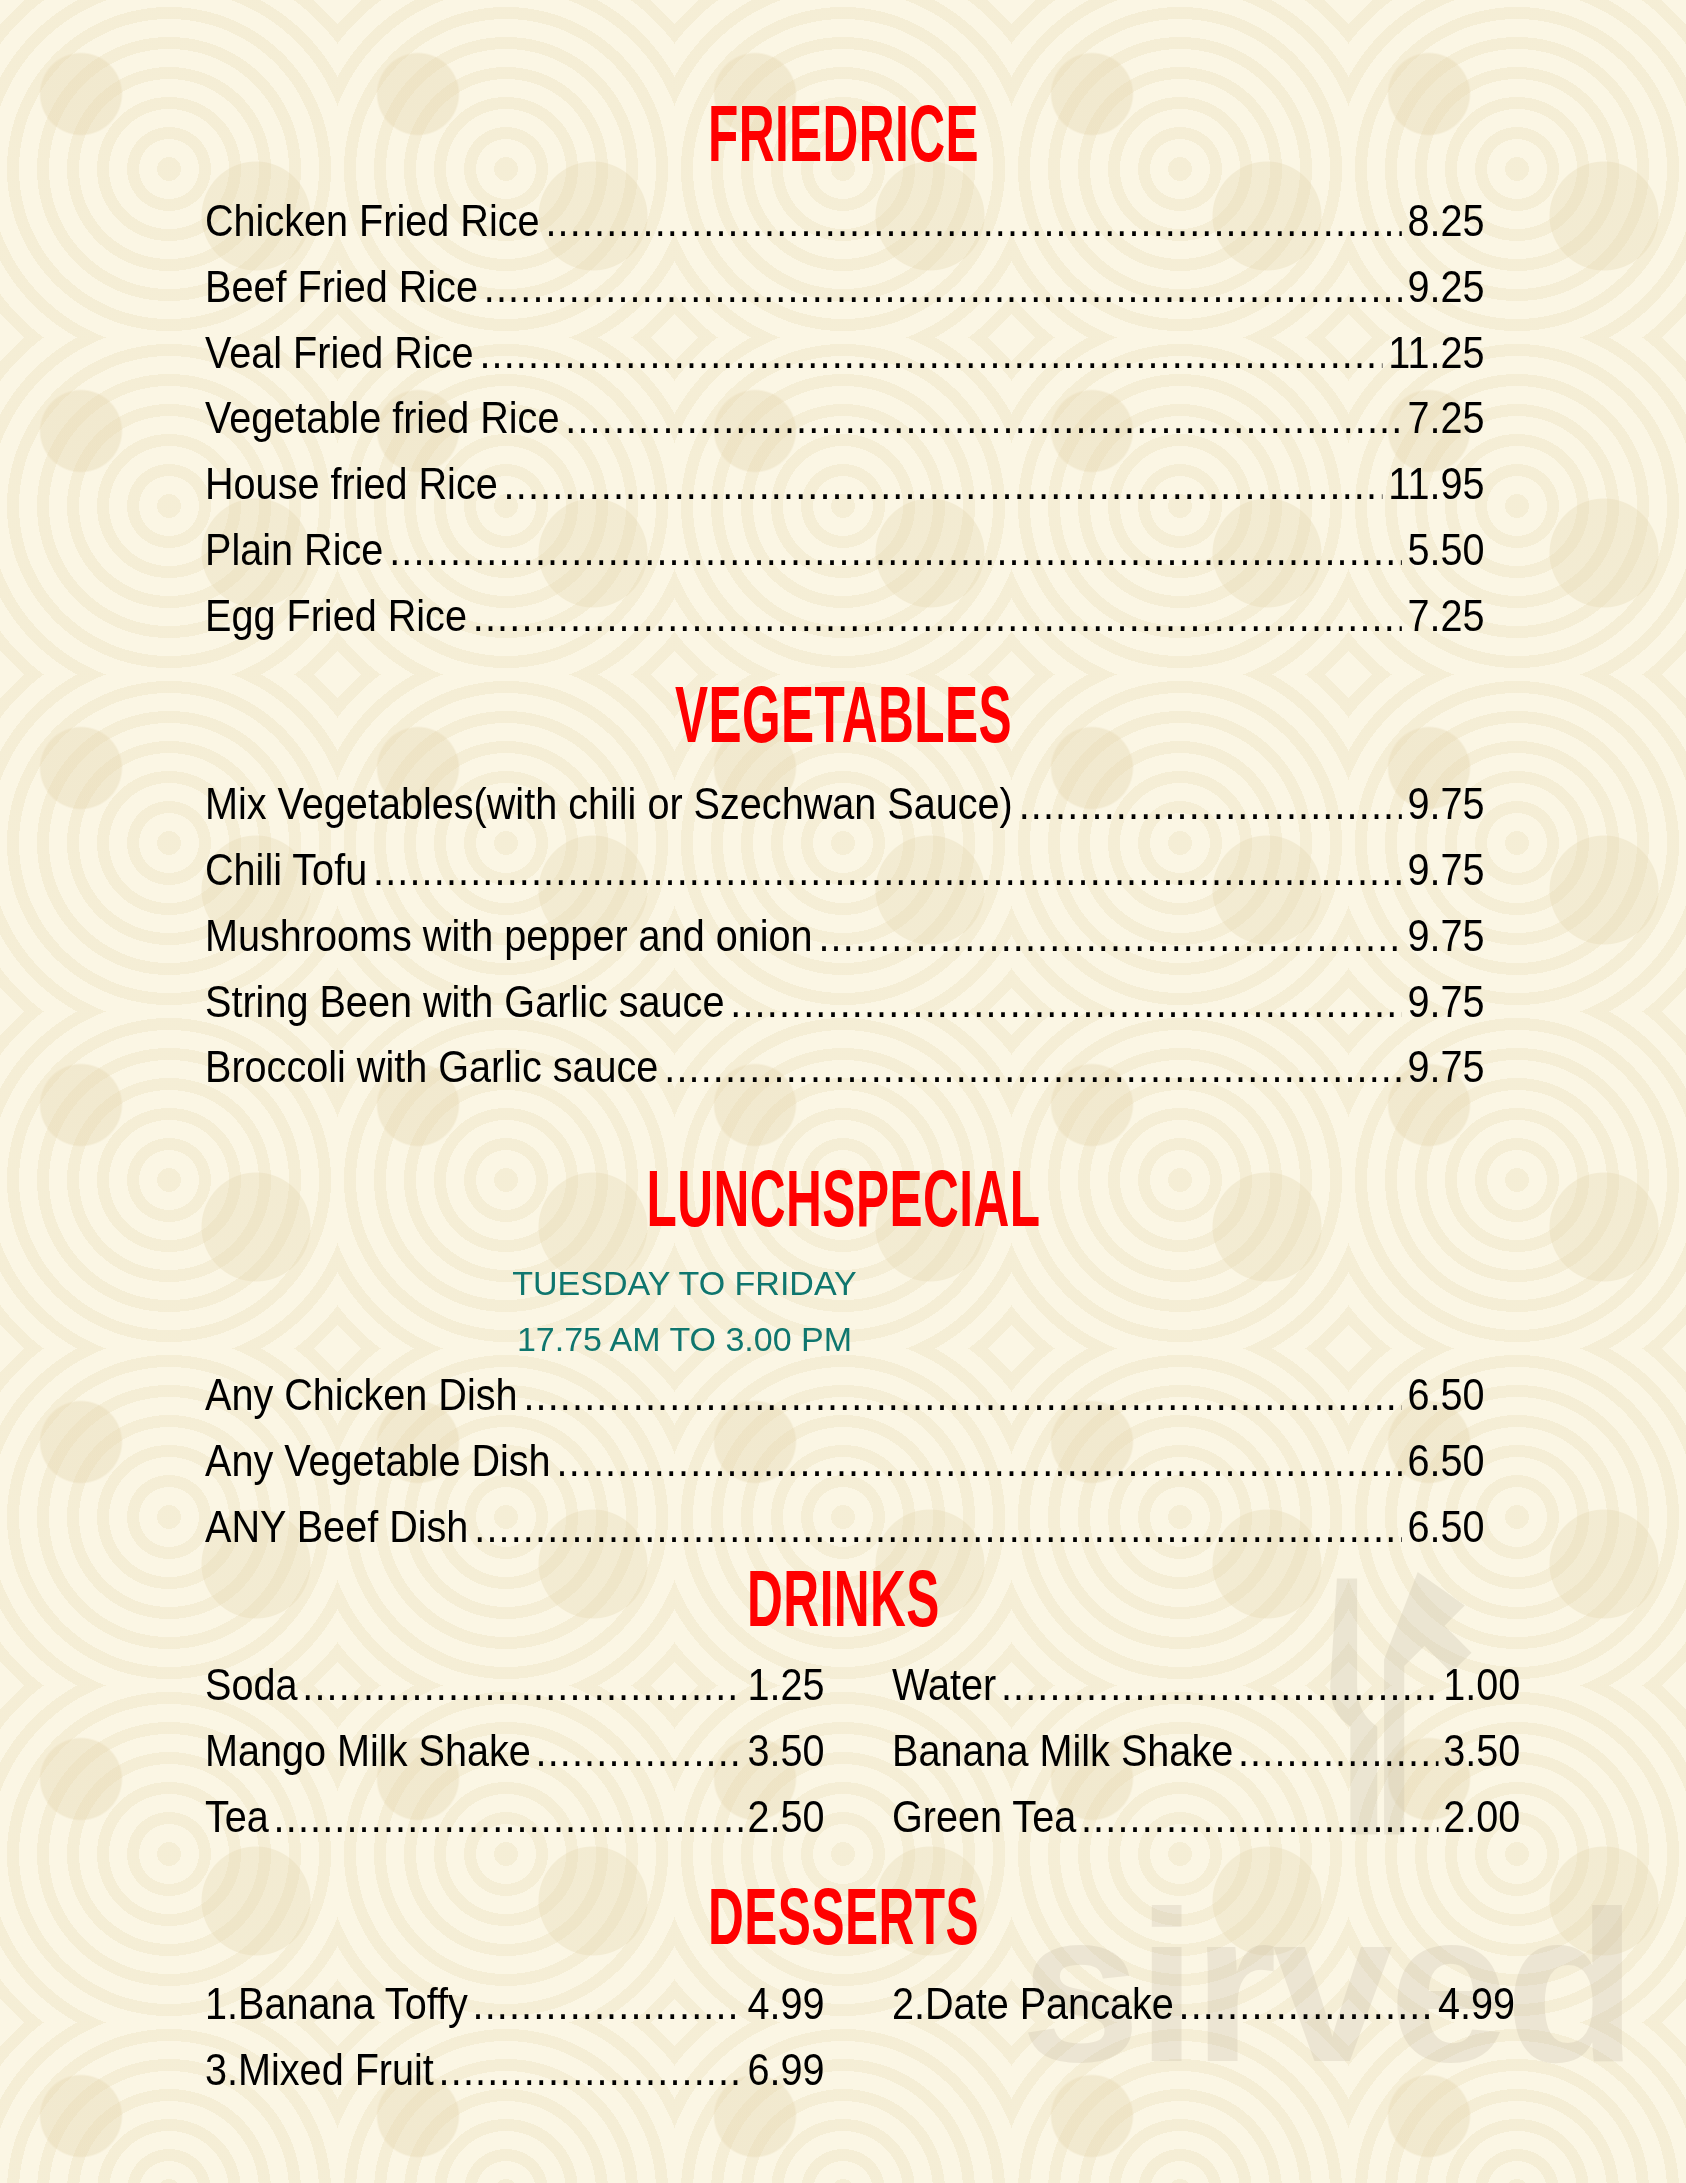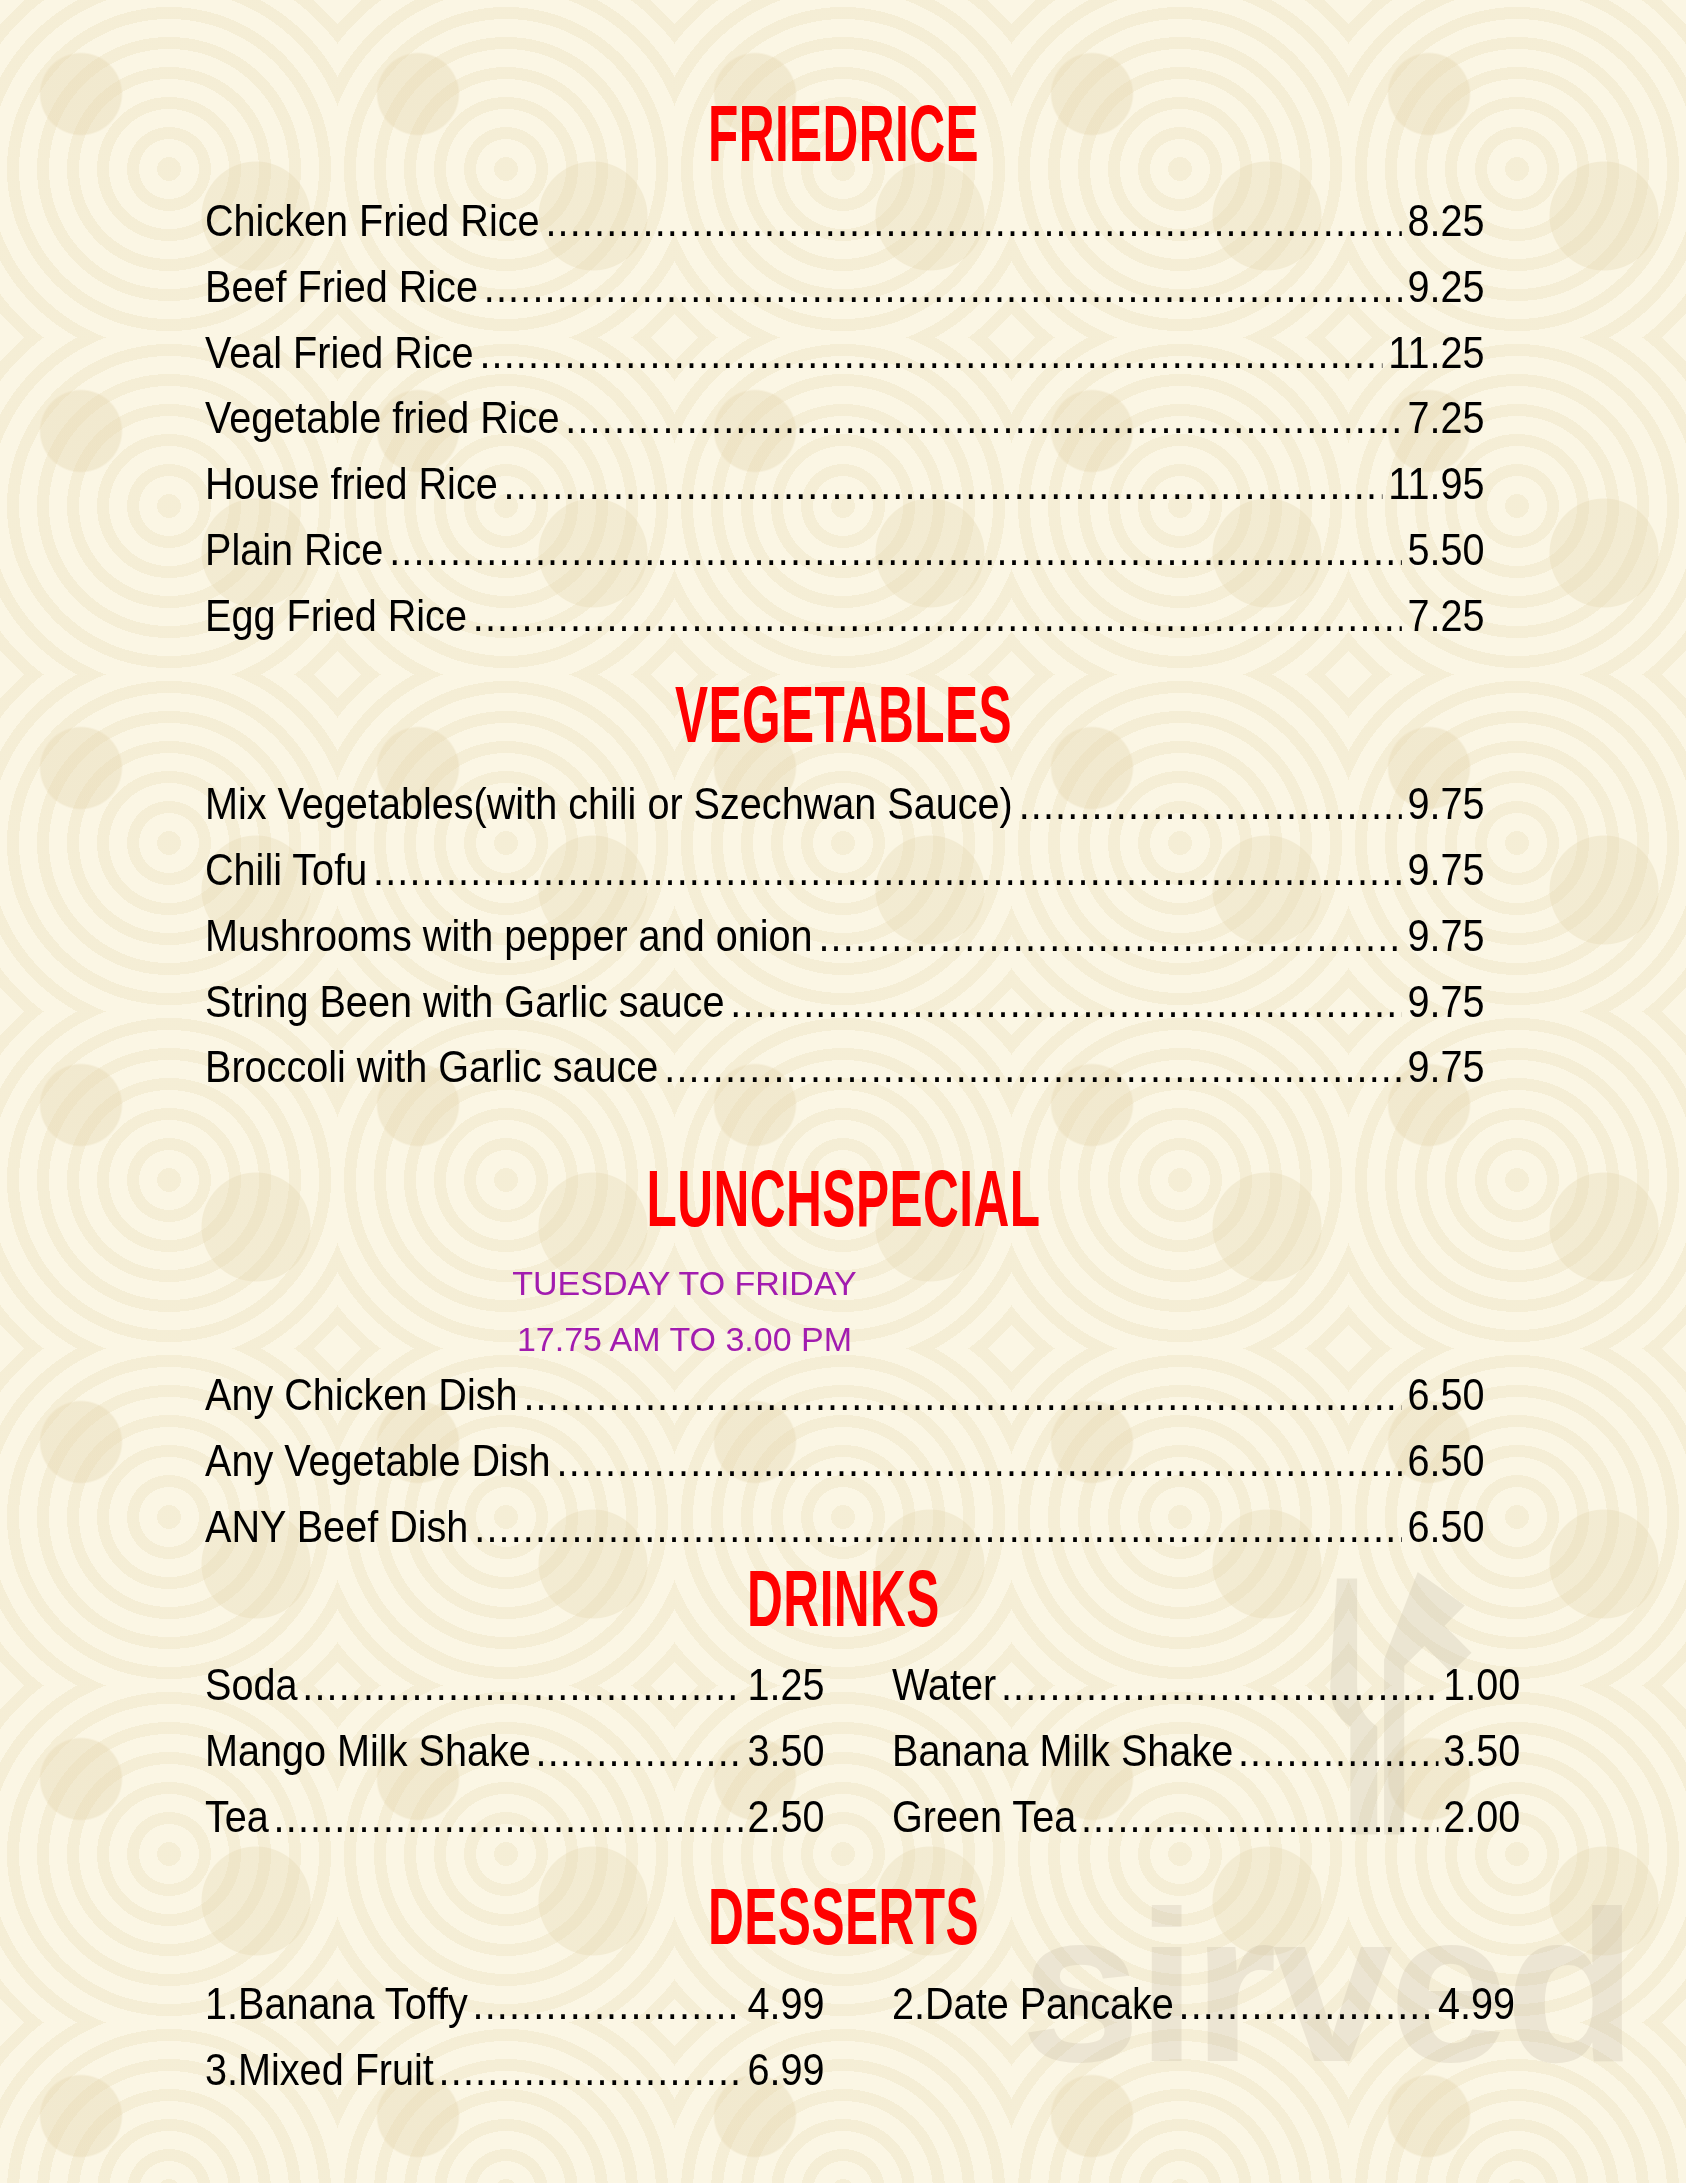--- a/index.html
+++ b/index.html
@@ -52,21 +52,21 @@
     flex:1; overflow:hidden; white-space:nowrap;
     margin:0 6.7px;
   }
   .row .dots::after {
     content:"................................................................................................................................................................................................";
     letter-spacing:1.3px;
   }
   .row .price { white-space:nowrap; }
   .sub {
     position:absolute; left:0; width:1369px; text-align:center;
-    font-size:34px; line-height:40px; color:#a21caf;
+    font-size:34px; line-height:40px; color:#0f766e;
   }
   .half {
     position:absolute; display:flex; align-items:baseline;
     font-size:45px; line-height:54px; color:#000;
     transform:scaleX(0.88); transform-origin:left;
   }
   .half .dots { flex:1; overflow:hidden; white-space:nowrap; margin:0 5.4px; }
   .half .dots::after {
     content:"................................................................................................................";
     letter-spacing:1.3px;

